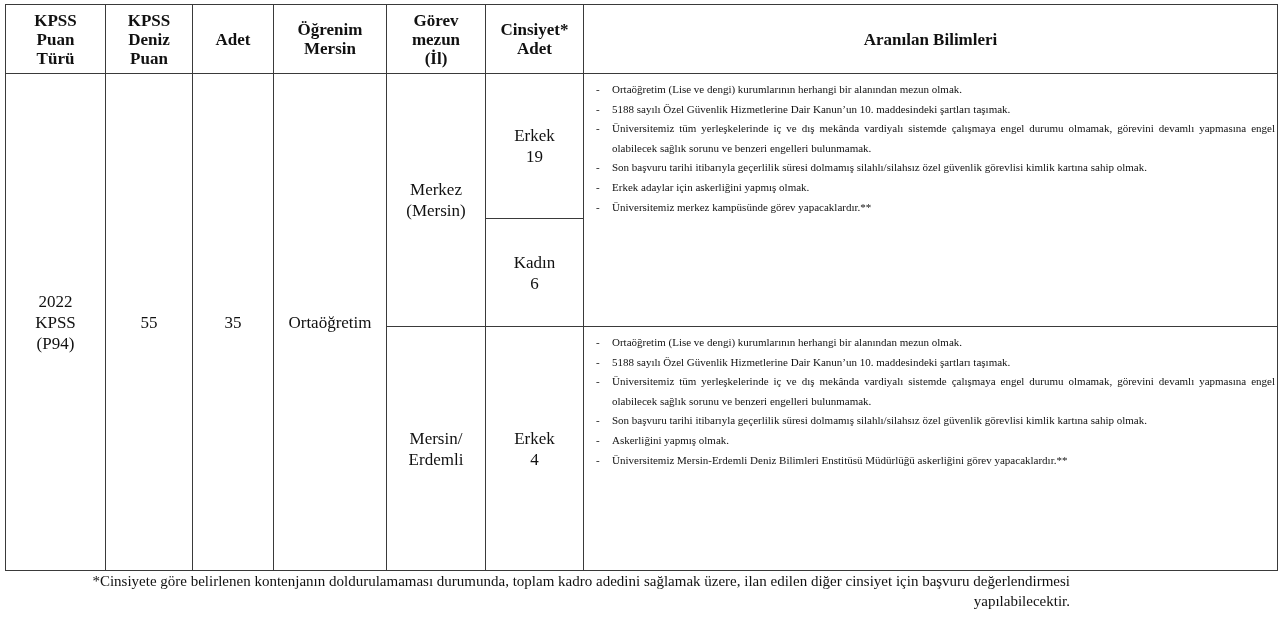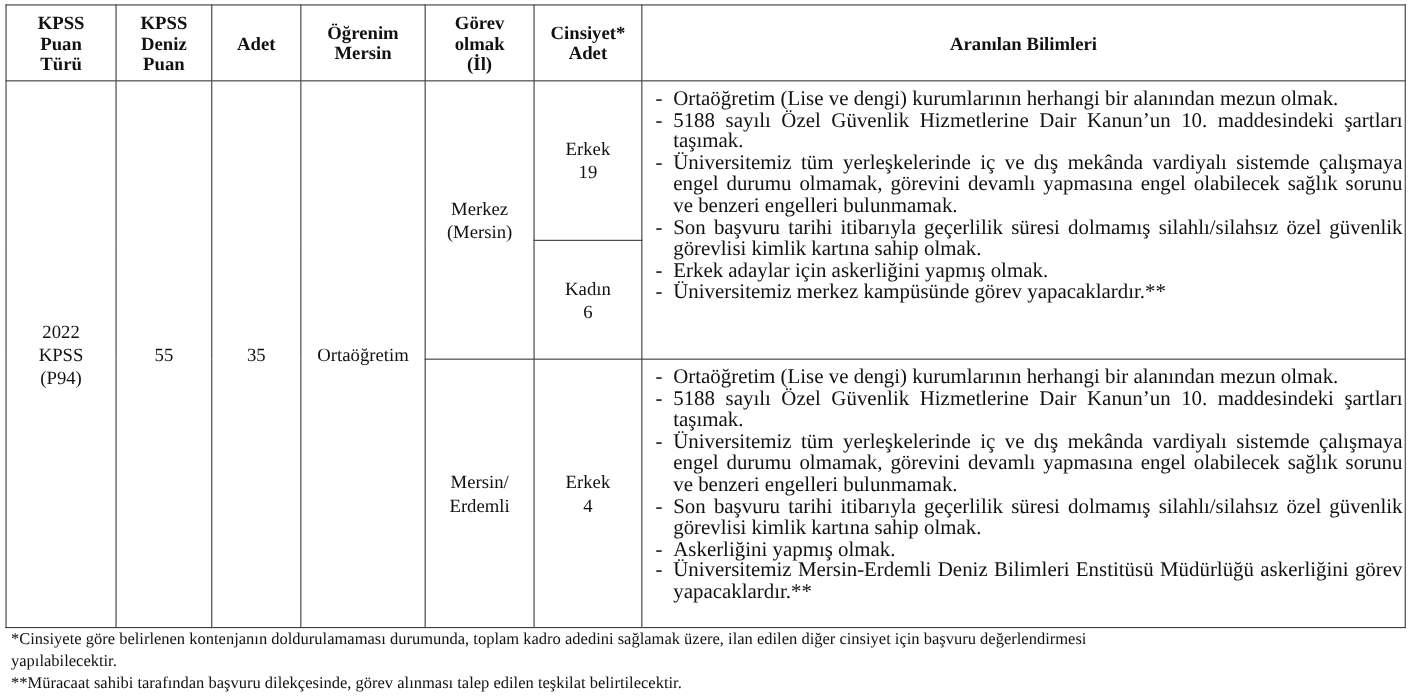--- a/index.html
+++ b/index.html
@@ -6,23 +6,23 @@
   body { width: 1280px; height: 633px; overflow: hidden; position: relative;
          font-family: "Liberation Serif", "DejaVu Serif", serif; color: #111; }
   table.main { position: absolute; left: 5px; top: 4px; border-collapse: collapse;
                table-layout: fixed; width: 1272px; border-radius: 13px; }
   table.main td, table.main th { border: 1.3px solid #3a3a3a; padding: 0; vertical-align: middle; text-align: center; }
   th { font-weight: bold; font-size: 17px; line-height: 19px; }
   td { font-size: 17px; line-height: 21px; }
   .hdr th { height: 68px; }
   .quals { text-align: left !important; vertical-align: top !important; padding: 6px 2px 4px 10px !important; }
   ul.q { list-style: none; margin: 0; padding: 0; }
-  ul.q li { position: relative; padding-left: 18px; font-size: 19px; line-height: 19.6px; text-align: justify; }
+  ul.q li { position: relative; padding-left: 18px; font-size: 11px; line-height: 19.6px; text-align: justify; }
   ul.q li::before { content: "-"; position: absolute; left: 2px; top: 0; }
-  .footer { position: absolute; left: 10px; top: 571px; width: 1060px; font-size: 15px; line-height: 20px; }
+  .footer { position: absolute; left: 10px; top: 571px; width: 1060px; font-size: 15px; line-height: 20px; text-align: right; }
   .footer p { margin: 0; }
 </style>
 </head>
 <body>
 
 <table class="main">
   <colgroup>
     <col style="width:100px">
       <col style="width:87px">
       <col style="width:81px">
@@ -30,21 +30,21 @@
     <col style="width:99px">
       <col style="width:98px">
       <col style="width:694px">
   </colgroup>
   <tbody>
       <tr class="hdr">
     <th><span class="ml"><div>KPSS</div><div>Puan</div><div>Türü</div></span></th>
     <th><span class="ml"><div>KPSS</div><div>Deniz</div><div>Puan</div></span></th>
     <th>Adet</th>
     <th><span class="ml"><div>Öğrenim</div><div>Mersin</div></span></th>
-    <th><span class="ml"><div>Görev</div><div>olmak</div><div>(İl)</div></span></th>
+    <th><span class="ml"><div>Görev</div><div>mezun</div><div>(İl)</div></span></th>
     <th><span class="ml"><div>Cinsiyet*</div><div>Adet</div></span></th>
     <th>Aranılan Bilimleri</th>
   </tr>
   <tr style="height:145px">
     <td rowspan="3">
       <div>2022</div>
       <div>KPSS</div>
       <div>(P94)</div>
     </td>
     <td rowspan="3">55</td>
@@ -93,14 +93,13 @@
         <li>Askerliğini yapmış olmak.</li>
         <li>Üniversitemiz Mersin-Erdemli Deniz Bilimleri Enstitüsü Müdürlüğü askerliğini görev yapacaklardır.**</li>
       </ul>
     </td>
   </tr>
 </tbody>
   </table>
 
 <div class="footer">
   <p>*Cinsiyete göre belirlenen kontenjanın doldurulamaması durumunda, toplam kadro adedini sağlamak üzere, ilan edilen diğer cinsiyet için başvuru değerlendirmesi yapılabilecektir.</p>
-  <p>**Müracaat sahibi tarafından başvuru dilekçesinde, görev alınması talep edilen teşkilat belirtilecektir.</p>
 </div>
 
 </body></html>

